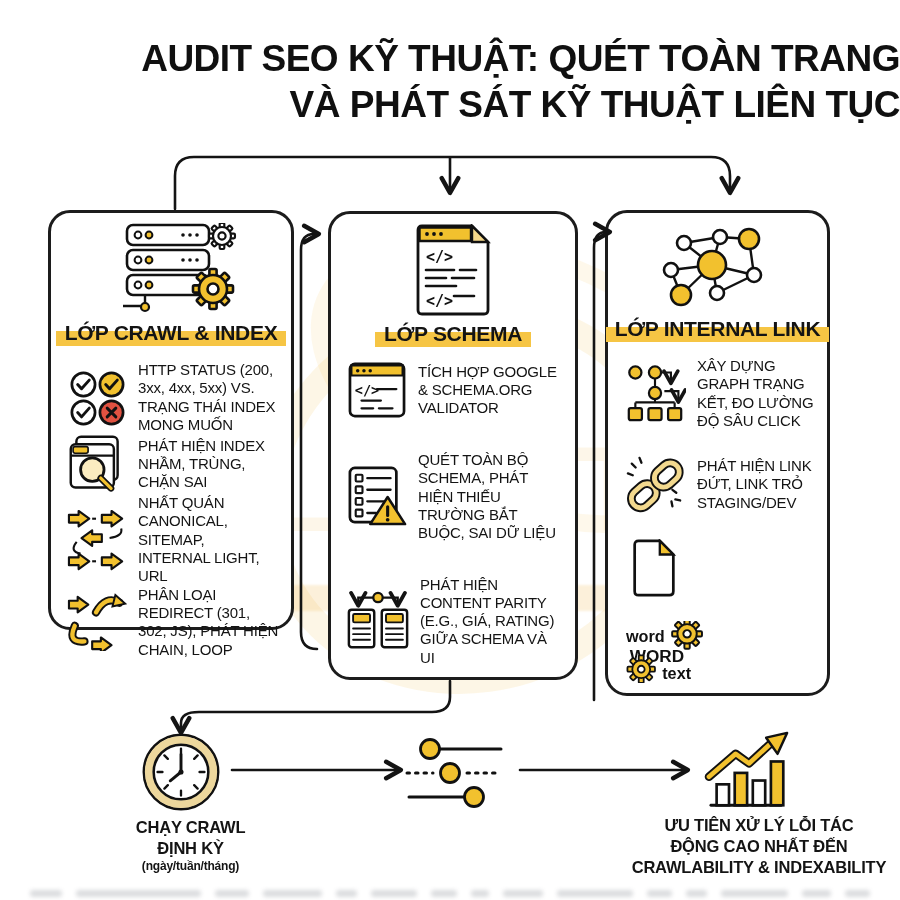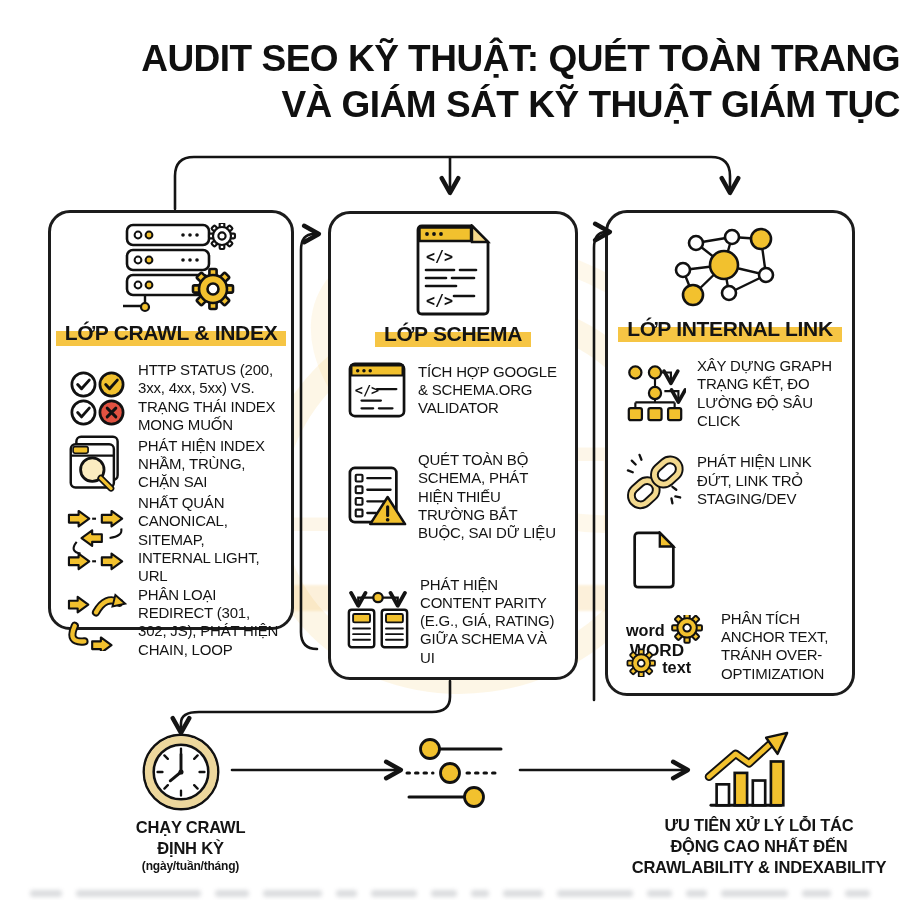--- a/index.html
+++ b/index.html
@@ -50,21 +50,21 @@
   <div class="wm-ring2"></div>
   <div class="wm-text">LIGHT</div>
   <div class="wm-sub">
       <span></span>
       <span></span>
       <span></span>
     </div>
 
   <div class="title">
     <div>AUDIT SEO KỸ THUẬT: QUÉT TOÀN TRANG</div>
-    <div>VÀ GIÁM SÁT KỸ THUẬT GIÁM TỤC</div>
+    <div>VÀ PHÁT SÁT KỸ THUẬT LIÊN TỤC</div>
   </div>
 
   <svg class="wires" width="900" height="900" viewBox="0 0 900 900">
     <defs>
       <marker id="arr" viewBox="0 0 12 12" refX="9" refY="6" markerWidth="8.5" markerHeight="8.5" orient="auto-start-reverse">
         <path d="M2,1.5 L10,6 L2,10.5" fill="none" stroke="#141414" stroke-width="2.4" stroke-linecap="round" stroke-linejoin="round"></path>
       </marker>
     </defs>
     <g fill="none" stroke="#141414" stroke-width="2.6" stroke-linecap="round">
 
@@ -315,21 +315,21 @@
                   <path d="M6.5,52 H24.5"></path>
               </g>
             </g>
           </svg>
         </div>
         <div class="item-tx">PHÁT HIỆN CONTENT PARITY (E.G., GIÁ, RATING) GIỮA SCHEMA VÀ UI</div>
       </div>
     </div>
   </div>
 
-  <div class="card" style="left:605px;top:210px;width:250px;height:486px;align-items:center;">
+  <div class="card" style="left:605px;top:210px;width:225px;height:486px;align-items:center;">
     <div class="card-icon">
       <svg width="122" height="88" viewBox="0 0 122 88">
         <g stroke="#111" stroke-width="2.4">
           <path d="M27,20 L55,42 M63,14 L55,42 M27,20 L63,14 M63,14 L92,16 M92,16 L97,52 M55,42 L97,52 M55,42 L14,47 M14,47 L24,72 M24,72 L55,42 M55,42 L60,70 M60,70 L97,52"></path>
         </g>
         <g stroke="#111" stroke-width="2.6">
           <circle cx="27" cy="20" r="7" fill="#fff"></circle>
           <circle cx="63" cy="14" r="7" fill="#fff"></circle>
           <circle cx="92" cy="16" r="10" fill="#F2C12E"></circle>
           <circle cx="14" cy="47" r="7" fill="#fff"></circle>
@@ -420,21 +420,20 @@
                     <rect x="-3.6" y="10" width="7.2" height="10" rx="1.5"></rect>
                   <rect x="-20" y="-3.6" width="10" height="7.2" rx="1.5"></rect>
                     <rect x="10" y="-3.6" width="10" height="7.2" rx="1.5"></rect>
                 </g>
                 <circle r="13"></circle>
               </g>
               <circle r="5" fill="#fff" stroke="#111" stroke-width="2.6"></circle>
             </g>
           </svg>
         </div>
-        <div class="item-tx">PHÂN TÍCH ANCHOR TEXT, TRÁNH OVER-OPTIMIZATION</div>
       </div>
     </div>
   </div>
 
   <div class="fnode" style="left:98px;top:731px;width:165px;">
     <div>
       <svg width="82" height="82" viewBox="0 0 84 84">
         <circle cx="42" cy="42" r="38" fill="#fff" stroke="#111" stroke-width="2.8"></circle>
         <circle cx="42" cy="42" r="33" fill="none" stroke="#EDD79C" stroke-width="8"></circle>
         <circle cx="42" cy="42" r="28" fill="#fff" stroke="#111" stroke-width="2.6"></circle>

